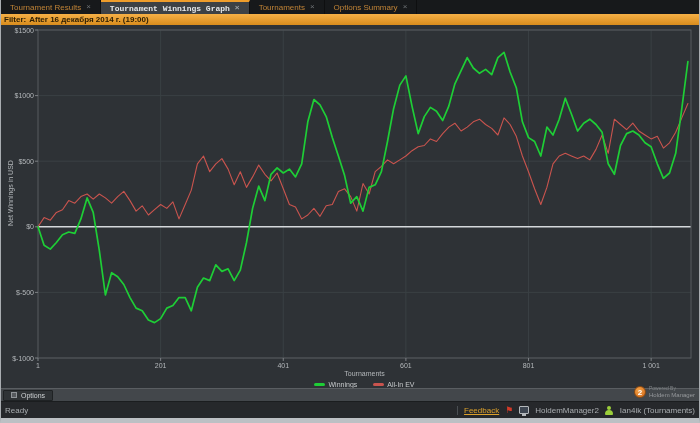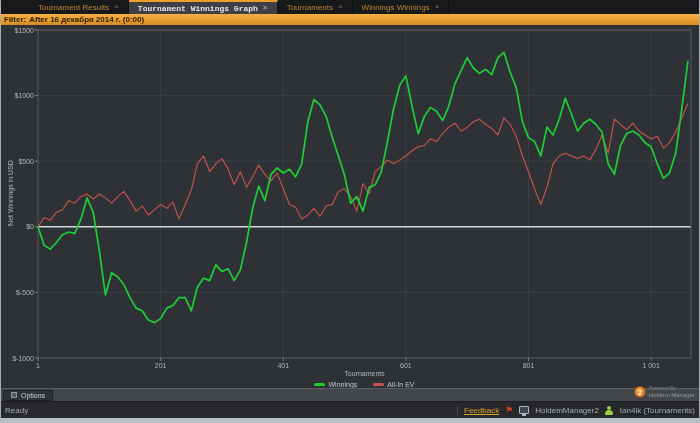--- a/index.html
+++ b/index.html
@@ -5,21 +5,21 @@
   html,body{margin:0;padding:0;background:#6f7377;}
   *{box-sizing:border-box;}
   .window{
     width:700px;height:423px;position:relative;overflow:hidden;
     background:#2e3236;
     border-left:1px solid #a9adb1;border-right:1px solid #a9adb1;border-bottom:5px solid #bcc0c4;
     font-family:"Liberation Sans",sans-serif;
     display:flex;flex-direction:column;
   }
   
-  .tabbar{height:14px;background:#17191b;display:flex;align-items:stretch;flex:none;padding-left:28px;}
+  .tabbar{height:14px;background:#17191b;display:flex;align-items:stretch;flex:none;}
   .tab{display:flex;align-items:center;gap:5px;padding:0 9px;font-size:8px;color:#c08336;
        border-right:1px solid #0e0f10;cursor:default;position:relative;}
   .tab .tab-close{color:#6f7376;font-size:8px;line-height:1;}
   .tab.active{background:#3d4145;color:#e6e8ea;font-weight:bold;border-top:2px solid #ef9d2b;font-family:Liberation Mono, monospace;}
   .tab.active .tab-close{color:#9da1a4;}
   
   .filterbar{height:11px;flex:none;background:linear-gradient(#f6b046,#d88c1d);
     display:flex;align-items:center;gap:3px;padding:0 3px;
     font-size:8px;font-weight:bold;color:#2f2004;text-align:right;}
   
@@ -76,28 +76,28 @@
       </div>
       <div class="tab active">
         <span>Tournament Winnings Graph</span>
         <span class="tab-close">×</span>
       </div>
       <div class="tab">
         <span>Tournaments</span>
         <span class="tab-close">×</span>
       </div>
       <div class="tab">
-        <span>Winnings Winnings</span>
+        <span>Options Summary</span>
         <span class="tab-close">×</span>
       </div>
     </div>
 
   <div class="filterbar">
     <span>Filter:</span>
-    <span>After 16 декабря 2014 г. (0:00)</span>
+    <span>After 16 декабря 2014 г. (19:00)</span>
   </div>
 
   <div class="chart-panel">
     <svg class="chart-svg" viewBox="0 0 698 366" preserveAspectRatio="none">
         <line x1="159.62910798122067" y1="5" x2="159.62910798122067" y2="333" stroke="#3a4044" stroke-width="1"></line>
         <line x1="282.25821596244134" y1="5" x2="282.25821596244134" y2="333" stroke="#3a4044" stroke-width="1"></line>
         <line x1="404.887323943662" y1="5" x2="404.887323943662" y2="333" stroke="#3a4044" stroke-width="1"></line>
         <line x1="527.5164319248827" y1="5" x2="527.5164319248827" y2="333" stroke="#3a4044" stroke-width="1"></line>
         <line x1="650.1455399061033" y1="5" x2="650.1455399061033" y2="333" stroke="#3a4044" stroke-width="1"></line>
         <line x1="37" y1="5" x2="690" y2="5" stroke="#3a4044" stroke-width="1"></line>

